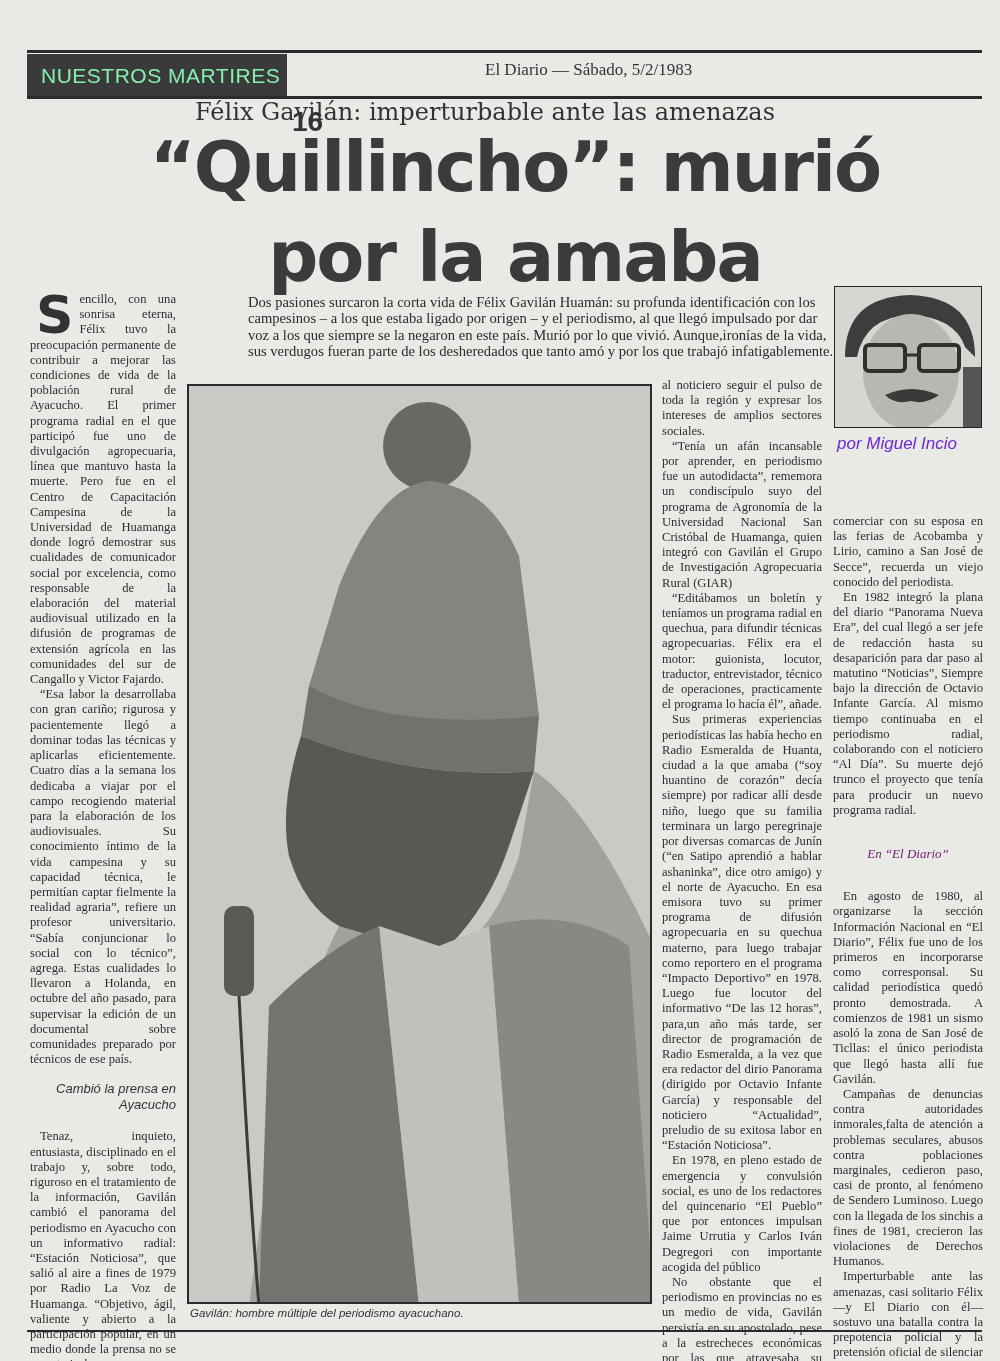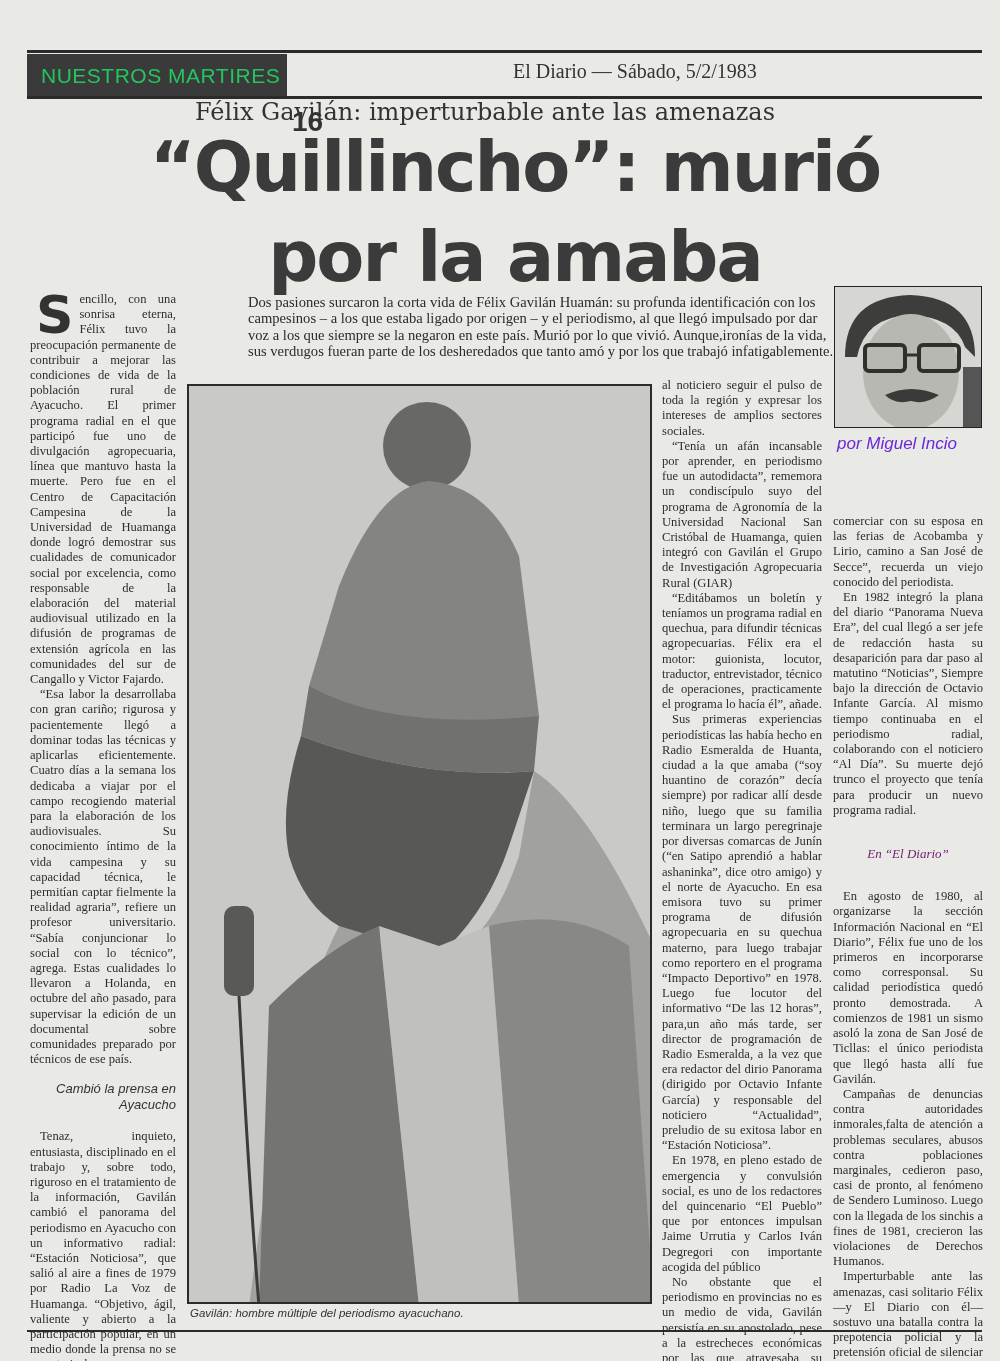--- a/index.html
+++ b/index.html
@@ -7,31 +7,31 @@
     width: 1000px; height: 1361px; overflow: hidden;
     background: #e9e9e6;
     position: relative;
     font-family: "DejaVu Serif", serif;
     color: #2a2a2a;
   }
   .page { position: absolute; inset: 0; }
   .rule { position: absolute; background: #2b2b2b; }
   .section-tag {
     position: absolute; left: 27px; top: 54px; width: 260px; height: 43px;
-    background: #3a3a3a; color: #22c55e;
+    background: #3a3a3a; color: #86efac;
     font-family: "Liberation Sans", sans-serif; font-size: 21px;
     letter-spacing: 0.5px; line-height: 43px; padding-left: 14px; box-sizing: border-box;
   }
   .page-num {
     position: absolute; left: 292px; top: 58px;
     font-family: Liberation Sans, sans-serif; font-size: 28px; font-weight: bold; color: #333; margin-top: 48px;
   }
   .masthead {
-    position: absolute; left: 513px; top: 60px;
-    font-family: "Liberation Serif", serif; font-size: 20px; color: #333;
+    position: absolute; left: 485px; top: 60px;
+    font-family: "Liberation Serif", serif; font-size: 17px; color: #333;
   }
   .kicker {
     position: absolute; left: 195px; top: 98px; width: 630px; 
     font-family: "DejaVu Serif", serif; font-size: 24px; color: #333;
   }
   .headline {
     position: absolute; left: 80px; top: 122px; width: 870px; text-align: center;
     font-family: "DejaVu Sans", sans-serif; font-weight: bold; color: #3b3b3b;
     font-size: 70px; line-height: 90px; letter-spacing: -2px;
   }

